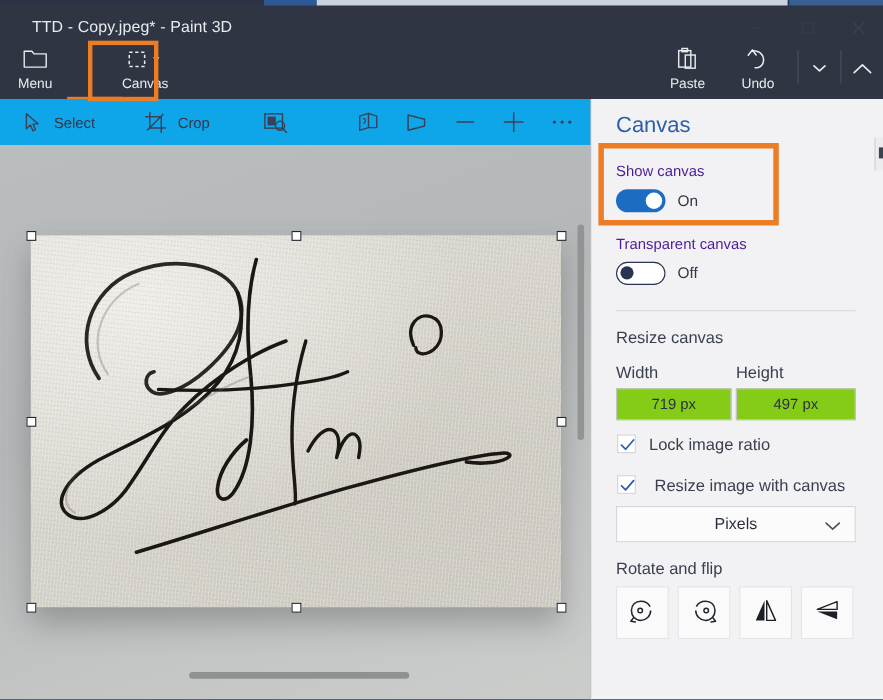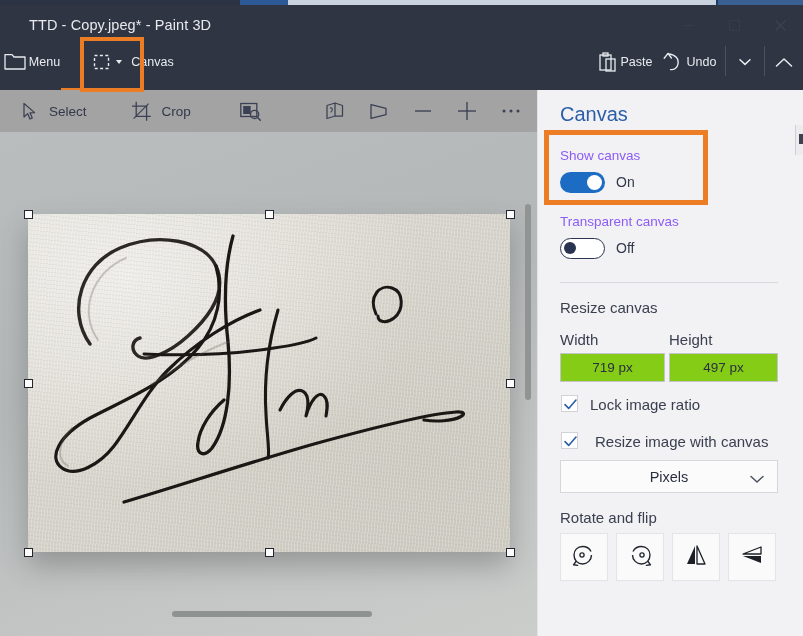--- a/index.html
+++ b/index.html
@@ -24,38 +24,38 @@
     color:#e8eaee;font-size:14.5px;letter-spacing:.1px;white-space:nowrap;margin-left:15px;
   }
   .wincontrols{position:absolute;top:5px;right:0;display:flex;height:30px;}
   .winbtn{width:46px;height:30px;display:flex;align-items:center;justify-content:center;
     color:#323a4a;cursor:default;}
   .winbtn svg{display:block;}
 
   
   .ribbon{position:absolute;top:31px;left:0;height:54px;display:flex;align-items:flex-start;}
   .rb-item{
-    width:64px;height:52px;display:flex;align-items:center;
+    width:64px;height:52px;display:flex;flex-direction:column;align-items:center;
     justify-content:center;color:#e9ebef;font-size:12.5px;gap:3px;cursor:default;position:relative;
   }
   .rb-item .glyph{height:24px;display:flex;align-items:center;justify-content:center;}
   .rb-item.canvas-item{width:68px;margin-left:34px;}
 
   .hl-canvas{
     position:absolute;left:80px;top:32px;width:64px;height:55px;
     border:4px solid #ed7d25;box-sizing:border-box;pointer-events:none;z-index:9;
   }
 
   .ribbon-right{position:absolute;top:31px;right:4px;height:54px;display:flex;align-items:flex-start;}
   .rb-sep{width:1px;height:30px;background:#4a5161;margin:10px 4px 0 4px;}
   .rb-small{width:30px;height:52px;display:flex;align-items:center;justify-content:center;
     color:#e9ebef;cursor:default;}
 
   
-  .toolbar2{position:absolute;top:90px;left:0;width:537px;height:42px;background:#a3a3a3;
+  .toolbar2{position:absolute;top:90px;left:0;width:537px;height:42px;background:#0ea5e9;
     border-bottom:1px solid #dedee2;display:flex;align-items:center;}
   .tb-btn{display:flex;align-items:center;gap:9px;height:42px;padding:0 10px;cursor:default;
     color:#32384a;font-size:13.5px;}
   .tb-icon{display:flex;align-items:center;justify-content:center;width:22px;height:22px;}
   .tb-spacer{flex:1;}
   .tb-ico-only{width:44px;height:42px;display:flex;align-items:center;justify-content:center;cursor:default;}
   .tb-orangebar{position:absolute;top:88px;left:61px;width:50px;height:3px;background:#ed7d25;}
 
   
   .workspace{position:absolute;top:132px;left:0;width:537px;height:504px;
@@ -85,21 +85,21 @@
   .vscroll-thumb{position:absolute;right:6px;top:72px;width:6px;height:196px;
     background:#909492;border-radius:3px;}
   .hscroll-thumb{position:absolute;left:172px;bottom:19px;width:200px;height:6px;
     background:#8e9290;border-radius:3px;}
 
   
   .panel{position:absolute;top:90px;left:537px;width:266px;height:546px;background:#f2f2f4;
     border-left:1px solid #e2e2e6;}
   .panel-title{position:absolute;top:13px;left:22px;color:#2b5ea8;font-size:20px;}
 
-  .pl-label{position:absolute;color:#8b5cf6;font-size:13.5px;}
+  .pl-label{position:absolute;color:#4c1d95;font-size:13.5px;}
   .pl-small{position:absolute;color:#3a4050;font-size:15px;}
 
   .toggle{position:absolute;width:45px;height:21px;border-radius:11px;cursor:pointer;}
   .toggle.on{background:#1d6cc4;}
   .toggle.on .knob{position:absolute;right:3px;top:3px;width:15px;height:15px;border-radius:50%;background:#fff;}
   .toggle.off{background:#fff;border:1.5px solid #2a3350;box-sizing:border-box;}
   .toggle.off .knob{position:absolute;left:3px;top:3px;width:12px;height:12px;border-radius:50%;background:#2a3350;}
   .toggle-text{position:absolute;color:#32384a;font-size:14px;}
 
   .hl-show{position:absolute;left:544px;top:130px;width:164px;height:75px;

